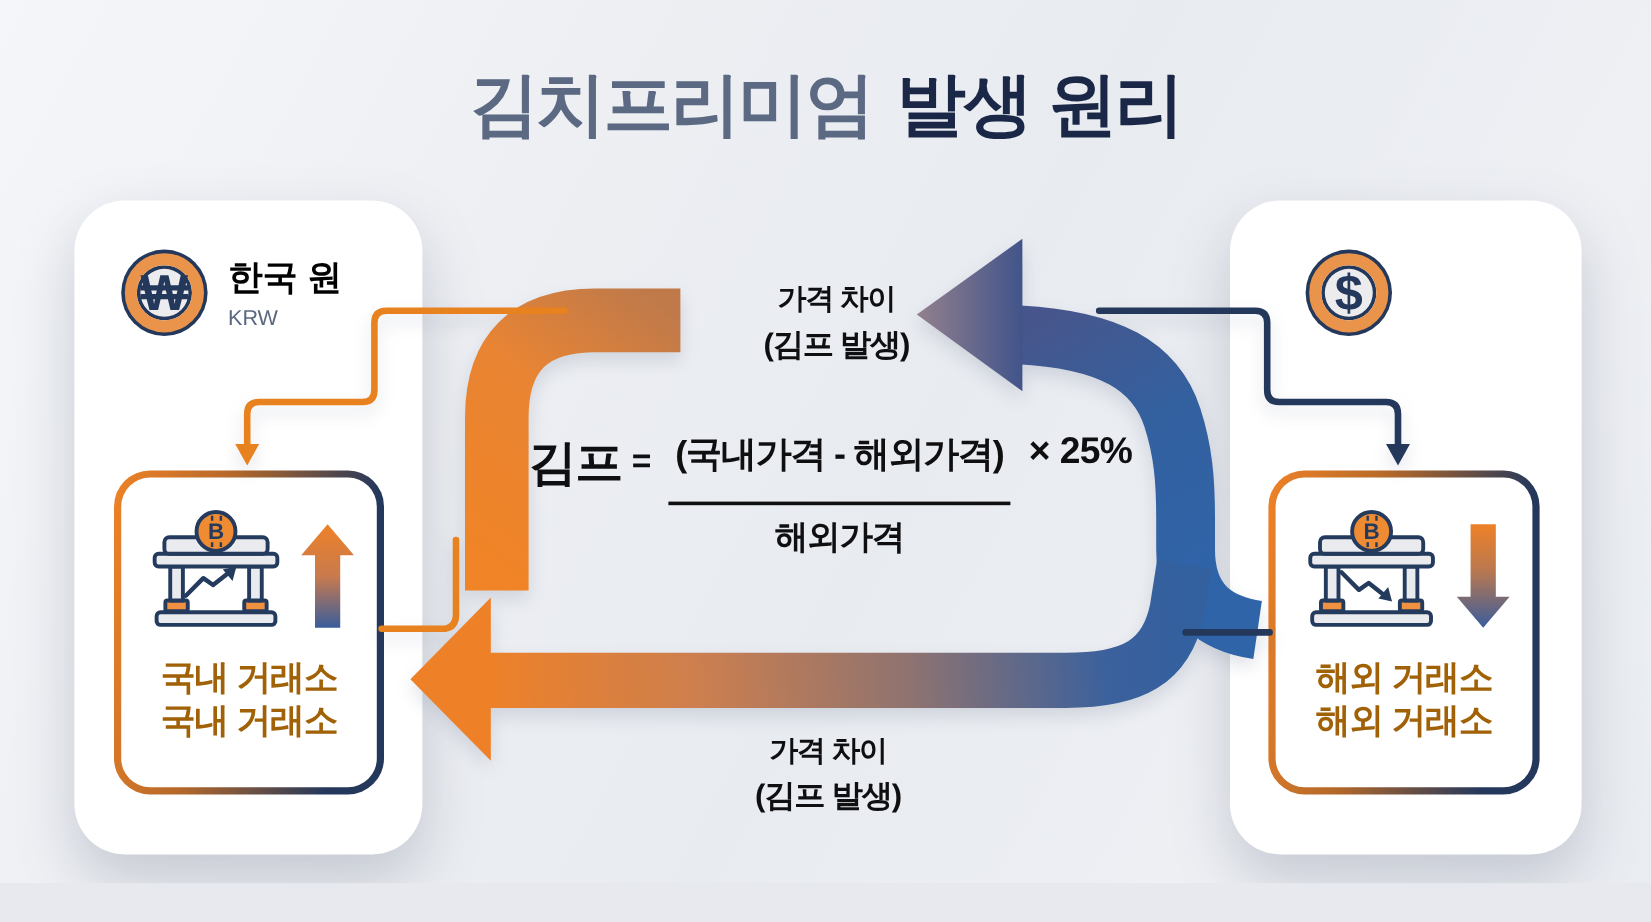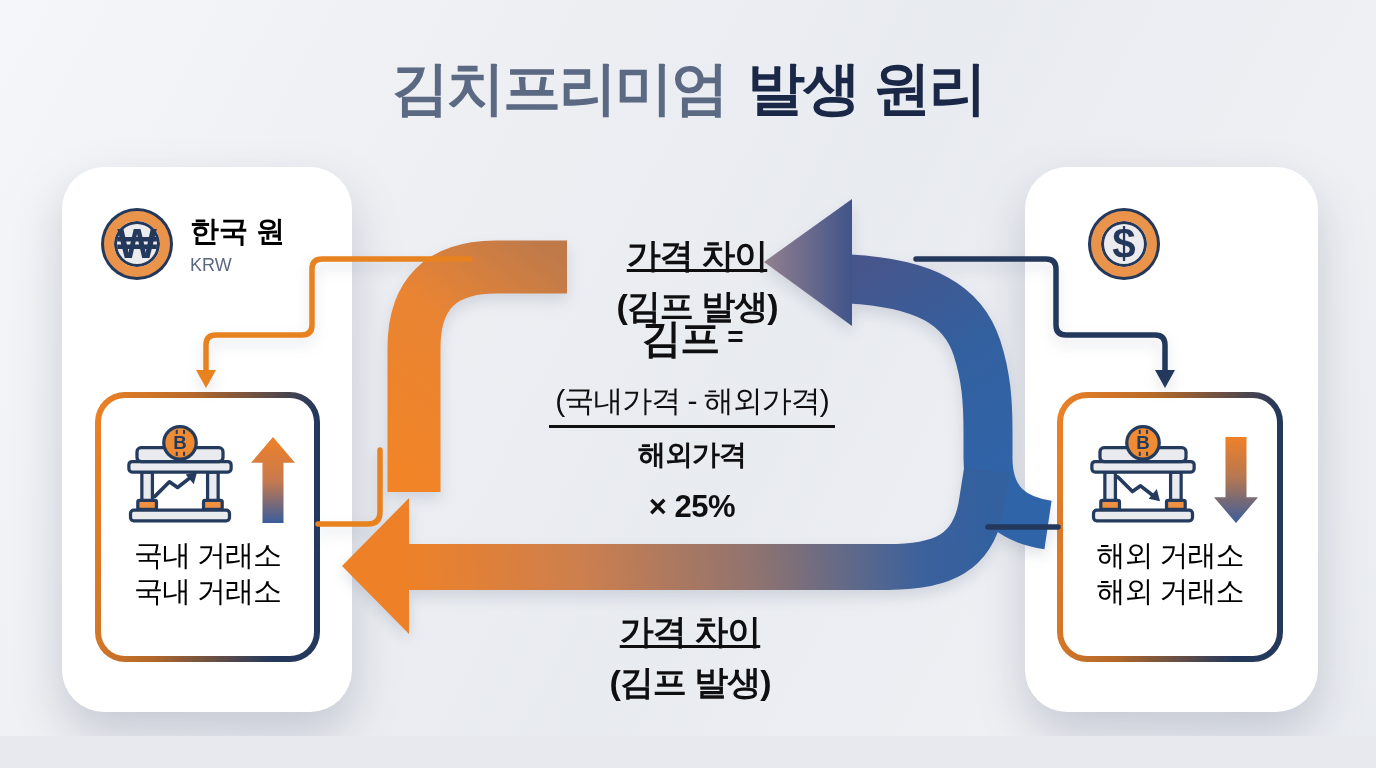--- a/index.html
+++ b/index.html
@@ -40,39 +40,39 @@
     position:absolute; border-radius:30px; padding:6px;
     background:linear-gradient(100deg,#ee8227 0%,#b3682a 38%,#24385c 82%);
   }
   #box-left  { left:33px; top:225px; width:225px; height:270px; }
   #box-right { left:32px; top:225px; width:226px; height:270px; }
   .gbox-inner {
     width:100%; height:100%; background:#ffffff; border-radius:24px;
     display:flex; flex-direction:column; align-items:center; padding-top:26px;
   }
   .icon-row { display:flex; align-items:flex-end; gap:9px; height:100px; }
-  .ex-label { margin-top:13px; text-align:center; font-size:29px; font-weight:normal;
-              color:#000000; line-height:36px; letter-spacing:-1px; }
+  .ex-label { margin-top:23px; text-align:center; font-size:29px; font-weight:bold;
+              color:#a16207; line-height:36px; letter-spacing:-1px; }
   
   .overlay { position:absolute; left:0; top:0; z-index:5; pointer-events:none;
              filter:drop-shadow(0 7px 7px rgba(70,80,110,.16)); }
   
   .flow-label { position:absolute; z-index:6; text-align:center; color:#0f0f12; }
   #top-label    { left:597px; top:233px; width:200px; }
   #bottom-label { left:590px; top:609px; width:200px; }
-  .flow-label .l1 { font-size:34px; font-weight:bold; letter-spacing:-1px;text-decoration:underline; }
-  .flow-label .l2 { font-size:34px; font-weight:bold; letter-spacing:-1px; margin-top:5px;text-align:center; }
+  .flow-label .l1 { font-size:24px; font-weight:bold; letter-spacing:-1px; }
+  .flow-label .l2 { font-size:26px; font-weight:bold; letter-spacing:-1px; margin-top:5px;text-align:center; }
   .formula {
     position:absolute; z-index:6; left:412px; top:358px; width:560px; height:120px;
-    display:flex; align-items:center; justify-content:center; gap:15px; color:#0f0f12;flex-direction:column;
+    display:flex; justify-content:center; gap:15px; color:#0f0f12;
   }
   .f-lhs { font-size:40px; font-weight:bold; letter-spacing:-1px; }
   .f-eq  { font-size:28px; font-weight:bold; margin-left:8px; vertical-align:6px; }
   .fraction { display:flex; flex-direction:column; align-items:center; }
-  .fraction .num { font-size:30px; font-weight:normal; letter-spacing:-1px; padding:0 6px 3px; }
+  .fraction .num { font-size:30px; font-weight:bold; letter-spacing:-1px; padding:0 6px 19px; }
   .fraction .den { font-size:28px; font-weight:bold; letter-spacing:-1px;
                    border-top:3.5px solid #101010; padding-top:8px; width:100%; text-align:center; }
   .f-suffix { font-size:31px; font-weight:bold; letter-spacing:-0.5px; white-space:nowrap; }
 </style>
 </head>
 <body>
 
 <div id="stage">
 
   <h1 class="title">

